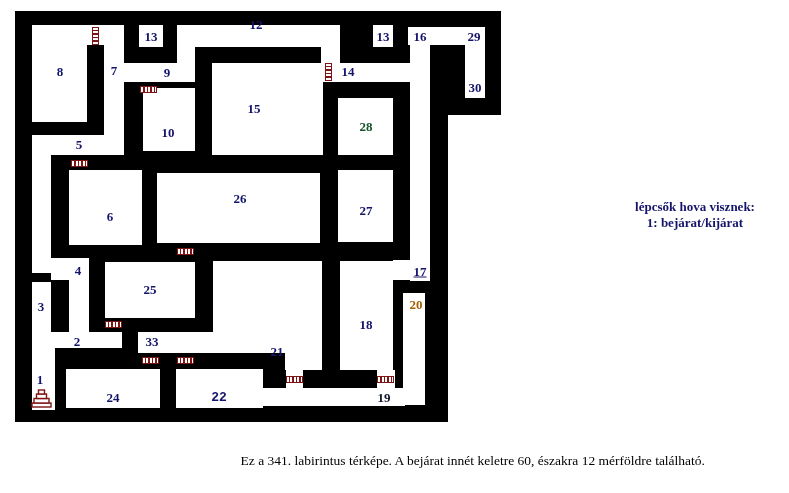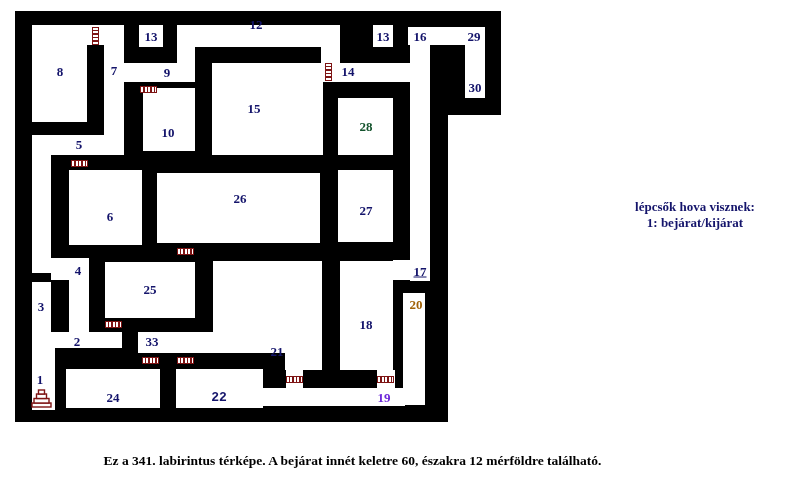--- a/index.html
+++ b/index.html
@@ -37,24 +37,23 @@
     left:584px;top:199px;width:222px;
     text-align:center;
     font-weight:bold;
     font-size:13px;
     line-height:16px;
     color:#14146b;
   }
   .caption{
     position:absolute;
     left:0;top:453px;width:705px;
-    text-align:center;
+    text-align:right;
     font-size:13.5px;
     color:#000;
-    font-weight:bold;
   }
 </style>
 </head>
 <body>
 
 <div class="page">
   <div class="maze">
       <div class="blk" style="left: 15px; top: 11px; width: 433px; height: 411px; background: rgb(0, 0, 0);"></div>
       <div class="blk" style="left: 448px; top: 11px; width: 53px; height: 104px; background: rgb(0, 0, 0);"></div>
       <div class="rm" style="left: 32px; top: 25px; width: 92px; height: 20px; background: rgb(255, 255, 255);"></div>
@@ -117,21 +116,21 @@
       <div class="lbl" style="left: 167px; top: 72px; color: rgb(20, 20, 107);">9</div>
       <div class="lbl" style="left: 168px; top: 132px; color: rgb(20, 20, 107);">10</div>
       <div class="lbl" style="left: 151px; top: 36px; color: rgb(20, 20, 107);">13</div>
       <div class="lbl" style="left: 256px; top: 24px; color: rgb(20, 20, 107);">12</div>
       <div class="lbl" style="left: 383px; top: 36px; color: rgb(20, 20, 107);">13</div>
       <div class="lbl" style="left: 348px; top: 71px; color: rgb(20, 20, 107);">14</div>
       <div class="lbl" style="left: 254px; top: 108px; color: rgb(20, 20, 107);">15</div>
       <div class="lbl" style="left: 420px; top: 36px; color: rgb(20, 20, 107);">16</div>
       <div class="lbl" style="left: 420px; top: 271px; color: rgb(20, 20, 107); text-decoration: underline;">17</div>
       <div class="lbl" style="left: 366px; top: 324px; color: rgb(20, 20, 107);">18</div>
-      <div class="lbl" style="left: 384px; top: 397px; color: #6d28d9;">19</div>
+      <div class="lbl" style="left: 384px; top: 397px; color: #0f172a;">19</div>
       <div class="lbl" style="left: 416px; top: 304px; color: #a16207;">20</div>
       <div class="lbl" style="left: 277px; top: 307px; color: rgb(20, 20, 107); margin-top: 44px;">21</div>
       <div class="lbl" style="left: 219px; top: 397px; color: rgb(20, 20, 107); font-family: Liberation Mono, monospace;">22</div>
       <div class="lbl" style="left: 152px; top: 341px; color: rgb(20, 20, 107);">33</div>
       <div class="lbl" style="left: 113px; top: 397px; color: rgb(20, 20, 107);">24</div>
       <div class="lbl" style="left: 150px; top: 289px; color: rgb(20, 20, 107);">25</div>
       <div class="lbl" style="left: 240px; top: 198px; color: rgb(20, 20, 107);">26</div>
       <div class="lbl" style="left: 366px; top: 198px; color: rgb(20, 20, 107); margin-top: 12px;">27</div>
       <div class="lbl" style="left: 366px; top: 126px; color: #14532d;">28</div>
       <div class="lbl" style="left: 474px; top: 36px; color: rgb(20, 20, 107);">29</div>

